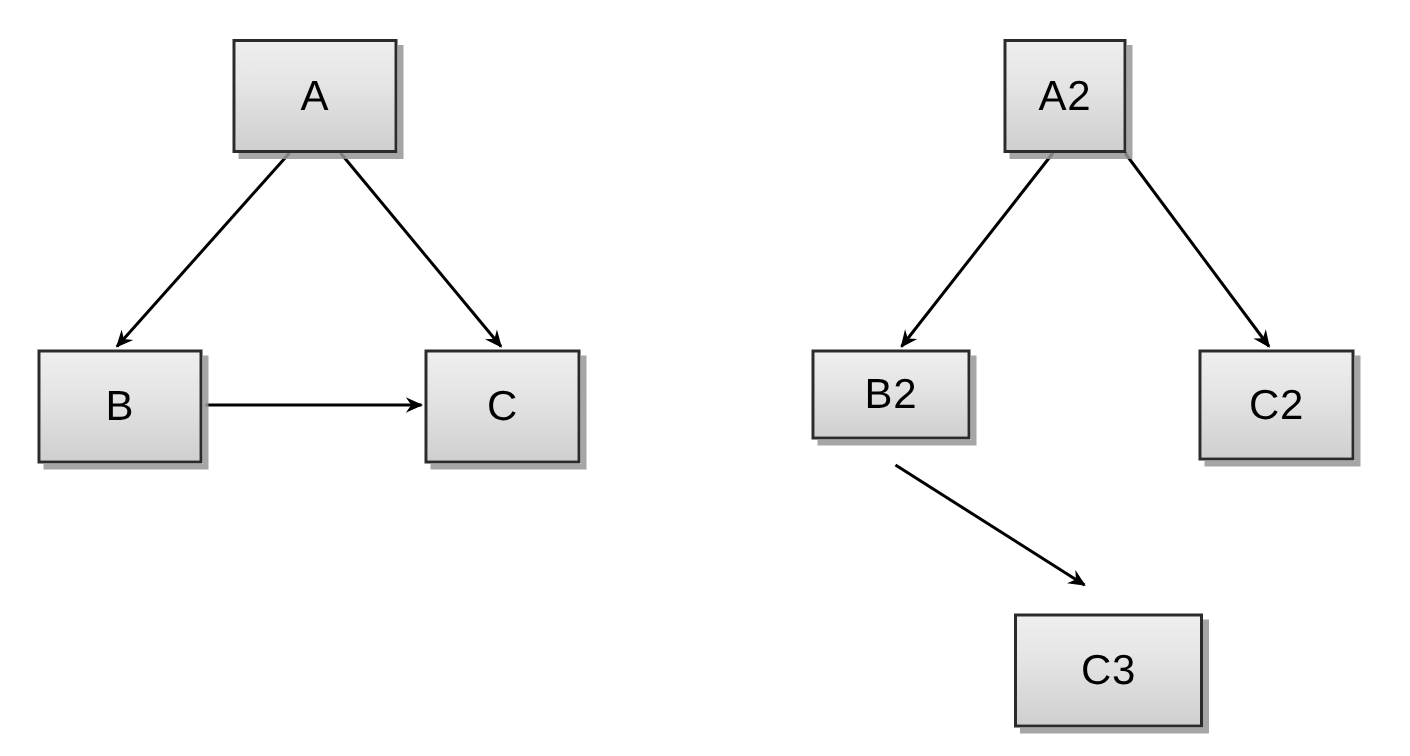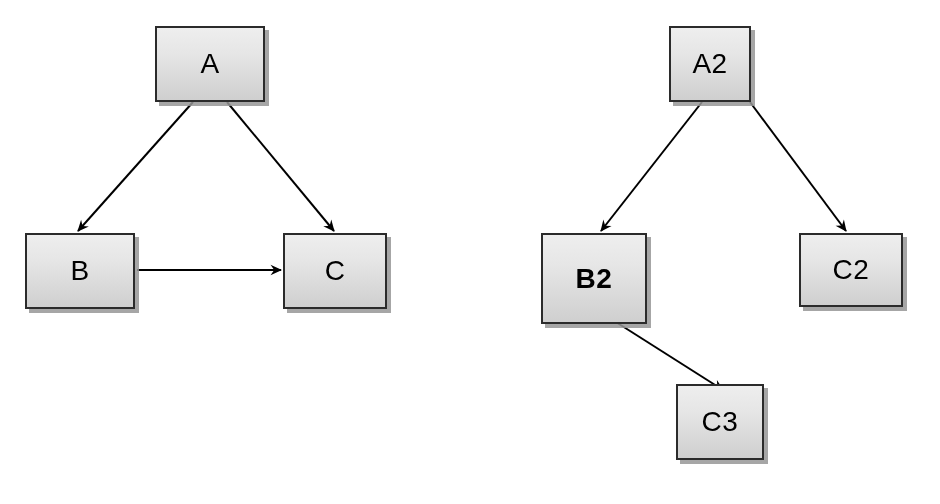--- a/index.html
+++ b/index.html
@@ -76,24 +76,24 @@
       </div>
       <div class="node" style="left: 25px; top: 233px; width: 110px; height: 76px;">
         <span class="node-label">B</span>
       </div>
       <div class="node" style="left: 283px; top: 233px; width: 104px; height: 76px;">
         <span class="node-label">C</span>
       </div>
       <div class="node" style="left: 669px; top: 26px; width: 82px; height: 76px;">
         <span class="node-label">A2</span>
       </div>
-      <div class="node" style="left: 541px; top: 233px; width: 106px; height: 91px; font-weight: bold;">
+      <div class="node" style="left: 541px; top: 233px; width: 106px; height: 60px;">
         <span class="node-label">B2</span>
       </div>
       <div class="node" style="left: 799px; top: 233px; width: 104px; height: 74px;">
         <span class="node-label">C2</span>
       </div>
-      <div class="node" style="left: 676px; top: 384px; width: 88px; height: 76px;">
+      <div class="node" style="left: 676px; top: 409px; width: 126px; height: 76px;">
         <span class="node-label">C3</span>
       </div>
     </div>
 
 </div>
 
 </body></html>

